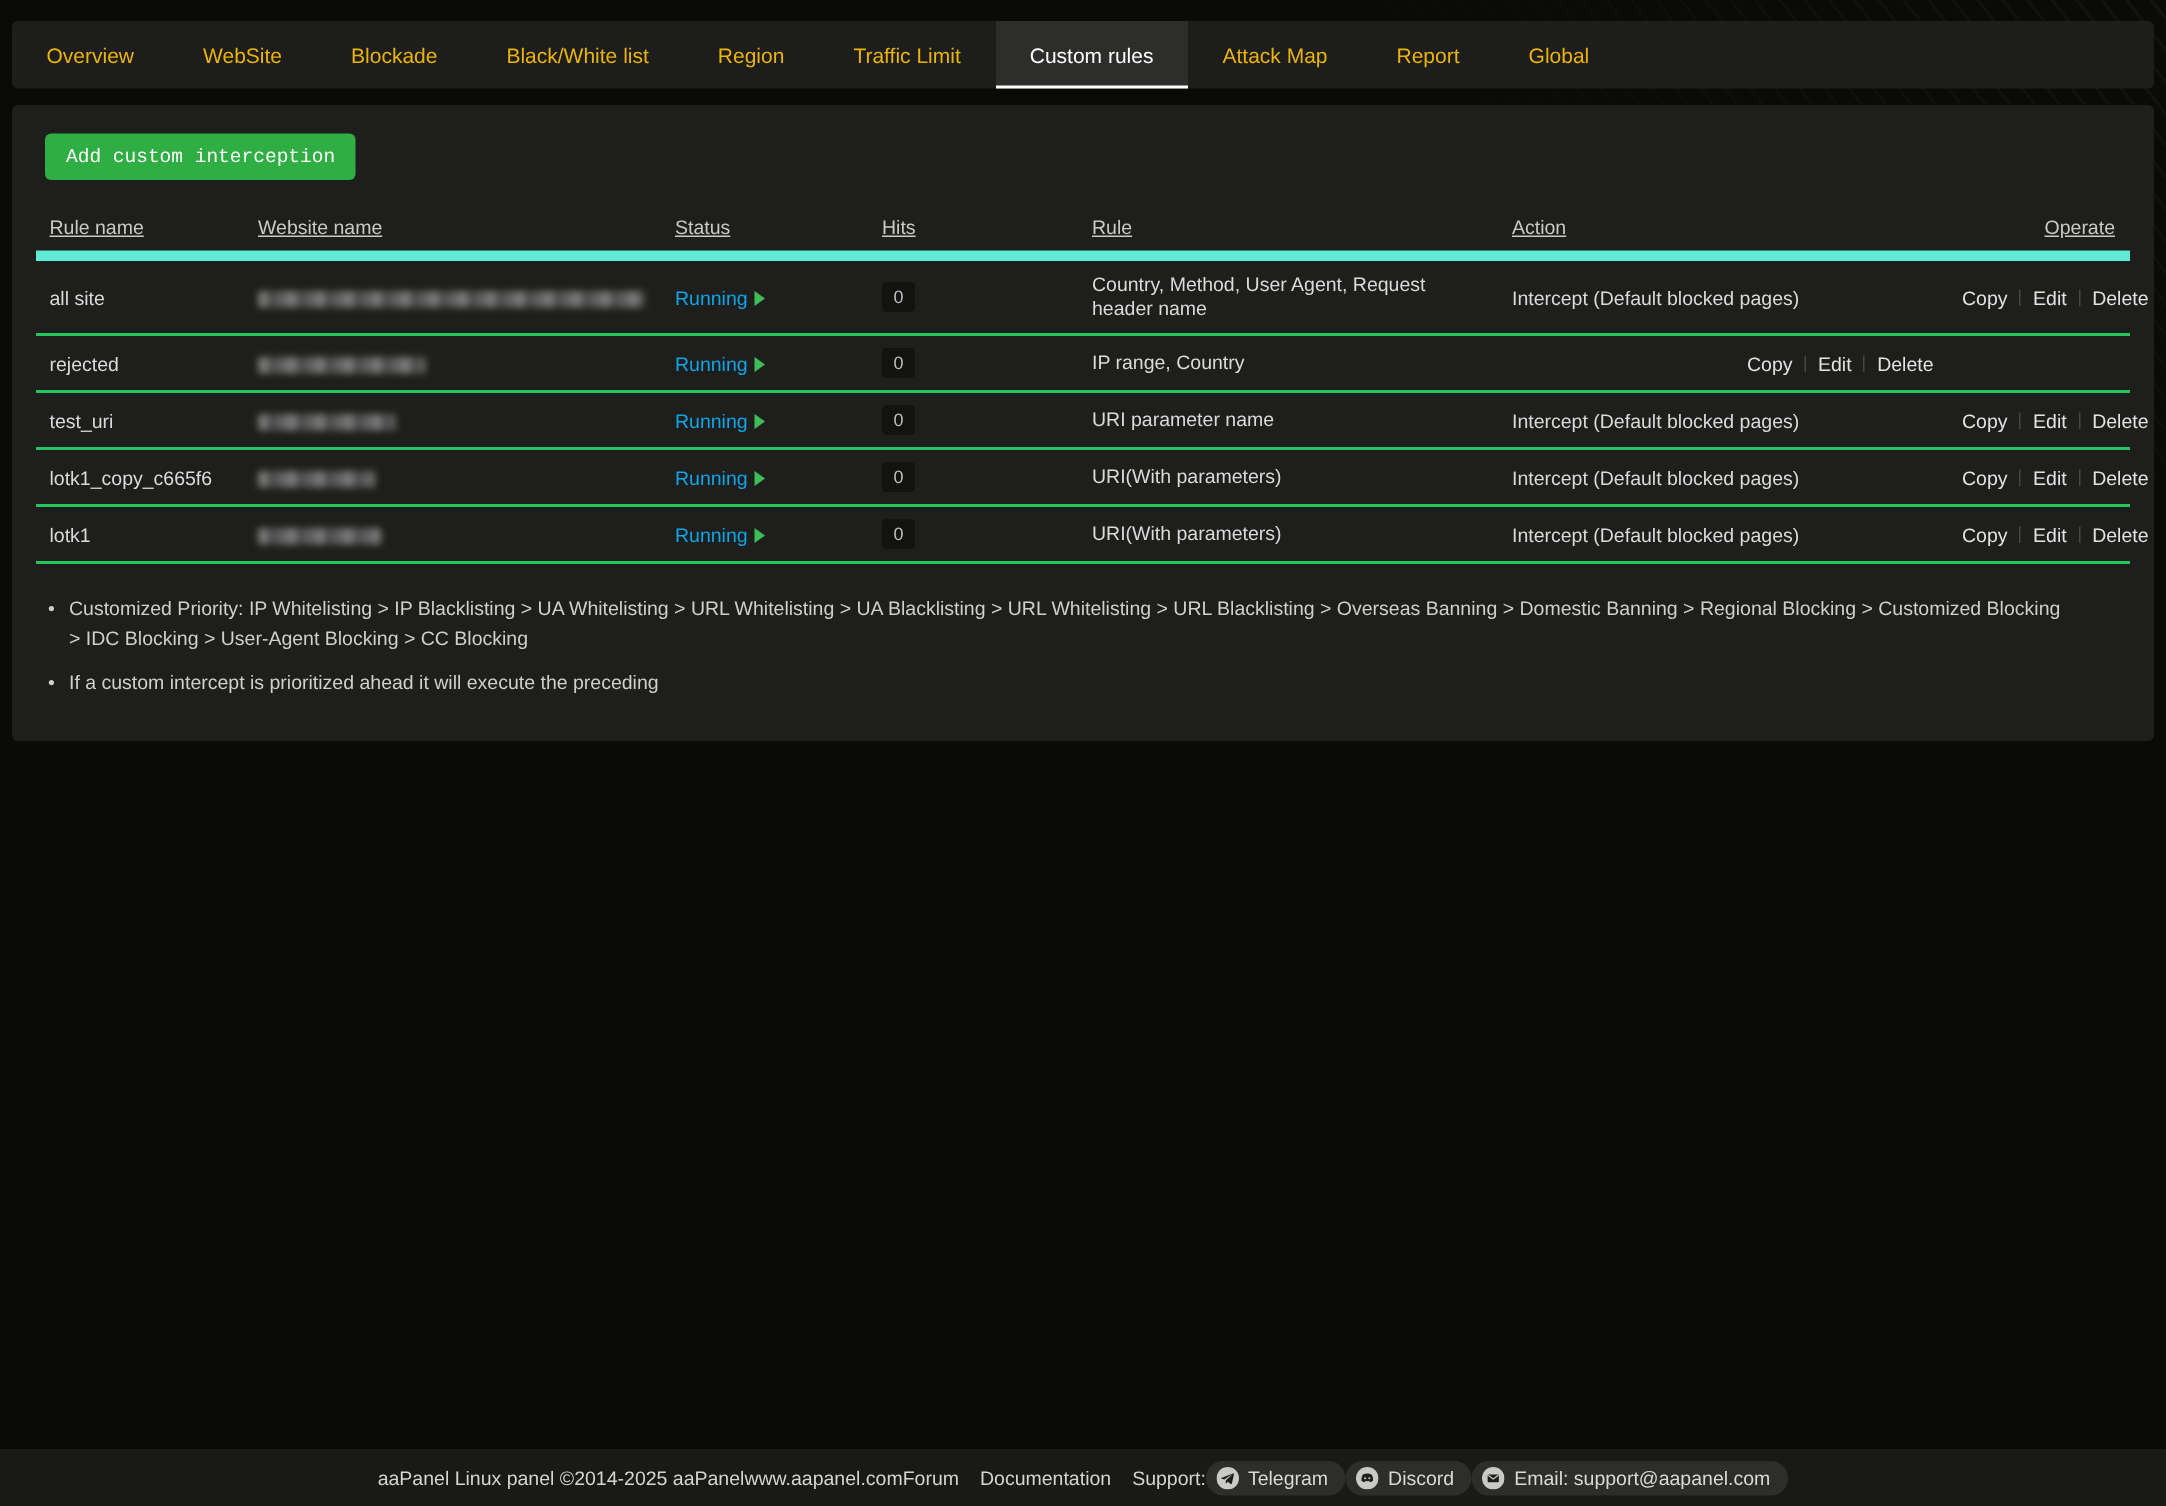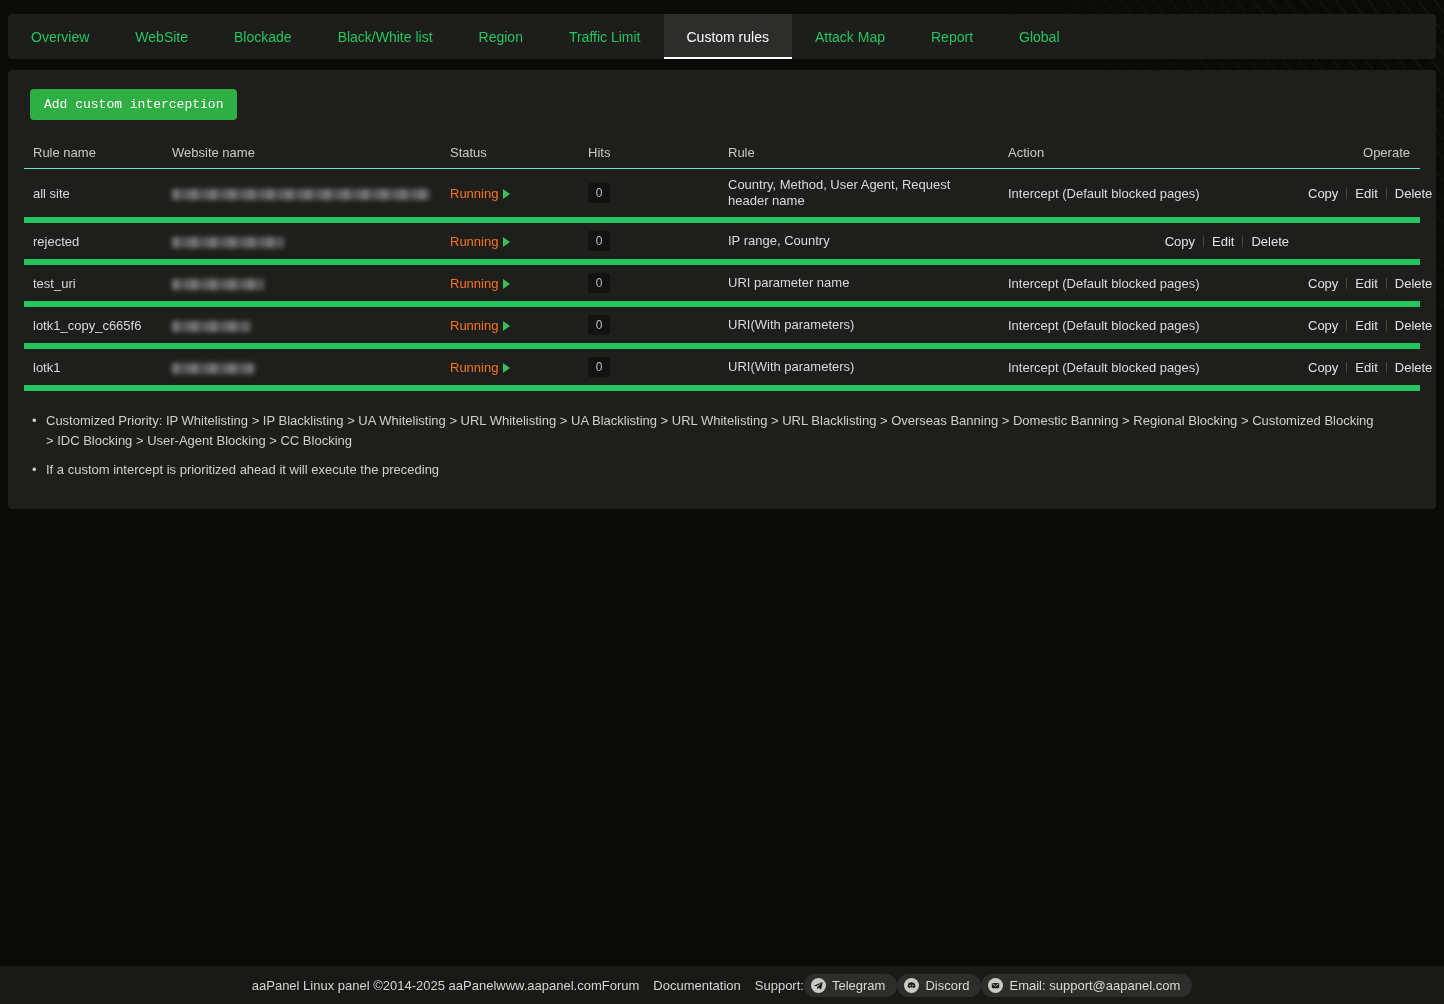--- a/index.html
+++ b/index.html
@@ -22,21 +22,21 @@
   }
 
   
   .nav {
     position:absolute; left:8px; top:14px; width:1428px; height:45px;
     background:#1d1d1b; border-radius:4px;
     display:flex; align-items:stretch; z-index:2;
   }
   .tab {
     position:relative; display:flex; align-items:center;
-    padding:0 23px; font-size:14px; color:#22c55e; cursor:pointer;
+    padding:0 23px; font-size:14px; color:#eab308; cursor:pointer;
     white-space:nowrap;
   }
   .tab.active { background:#2d2d2b; color:#ffffff; }
   .tab.active::after {
     content:""; position:absolute; left:0; right:0; bottom:0; height:2px;
     background:#ffffff;
   }
 
   
   .panel {
@@ -50,35 +50,35 @@
     border:none; border-radius:4px; padding:8px 14px; cursor:pointer;
     font-family:Liberation Mono, monospace;
   }
 
   
   .table { margin-top:16px; width:1396px; font-size:13px; }
   .tr {
     display:grid;
     grid-template-columns:139px 278px 138px 140px 280px 300px auto;
     align-items:center;
-    border-bottom:6px solid #22c55e;
-  }
-  .tr.header { color:#c9c9c7; min-height:33px; border-bottom:1px solid #5eead4; }
+    border-bottom:2px solid #22c55e;
+  }
+  .tr.header { color:#c9c9c7; min-height:33px; border-bottom:7px solid #5eead4;text-decoration:underline; }
   .tr.row { min-height:36px; color:#dadada; }
   .td { padding:8px 0 8px 9px; }
   .td.operate { text-align:right; padding-right:10px; white-space:nowrap; }
   .td.rule-cell { line-height:16px; padding-right:14px; }
 
   .redact {
     display:inline-block; height:11px; border-radius:2px;
     background:repeating-linear-gradient(90deg,#8e8e8e 0 7px,#575757 7px 12px,#6f6f6f 12px 19px);
     filter:blur(2.5px); opacity:.8; vertical-align:middle;
   }
 
-  .running { color:#f97316; }
+  .running { color:#0ea5e9; }
   .play-icon {
     display:inline-block; width:0; height:0; margin-left:5px;
     border-top:5px solid transparent; border-bottom:5px solid transparent;
     border-left:7px solid #3dbd58; vertical-align:-1px;
   }
   .hits-badge {
     display:inline-block; min-width:22px; padding:3px 0; text-align:center;
     background:#121211; color:#bdbdbd; font-size:12px; border-radius:3px;
   }
   .op-link { color:#e2e2e2; cursor:pointer; text-decoration:none; }

